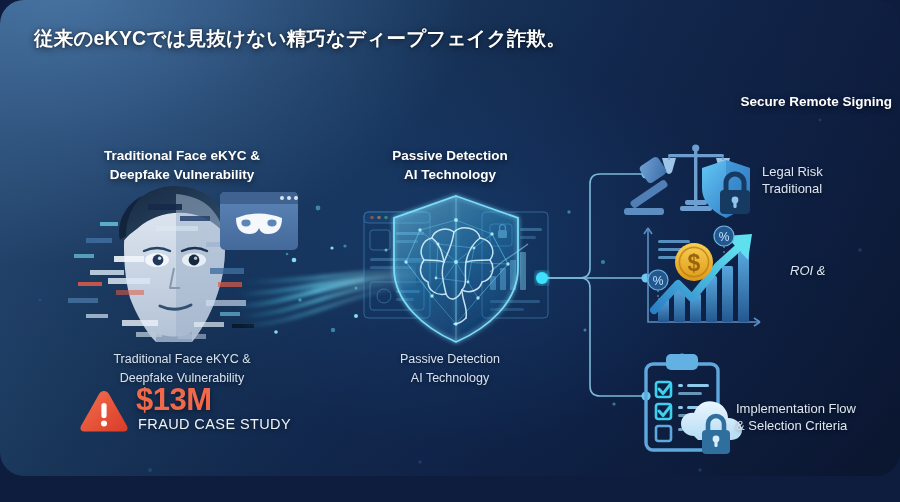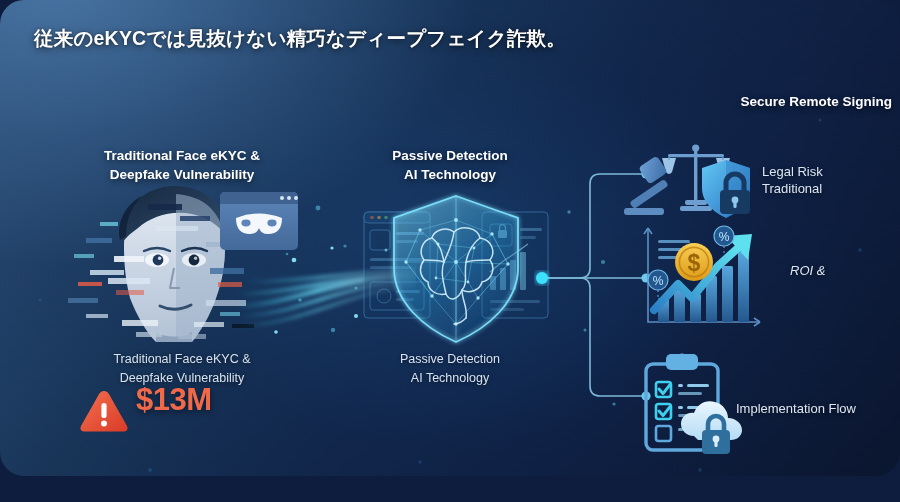--- a/index.html
+++ b/index.html
@@ -255,20 +255,21 @@
           <stop offset="0" stop-color="#f4704f"></stop>
             <stop offset="1" stop-color="#d93b27"></stop>
         </linearGradient>
       </defs>
       <path d="M26 3 C28.4 3 30 4.4 31.2 6.4 L49 38 C50.4 40.6 49 43.4 46 43.4 L6 43.4
                C3 43.4 1.6 40.6 3 38 L20.8 6.4 C22 4.4 23.6 3 26 3Z" fill="url(#warnG)"></path>
       <rect x="23.4" y="15" width="5.2" height="15" rx="2.6" fill="#ffffff"></rect>
       <circle cx="26" cy="35.4" r="3" fill="#ffffff"></circle>
     </svg>
     <div id="fraud-amount">$13M</div>
+    <div id="fraud-label">FRAUD CASE STUDY</div>
   </div>
 
   <div class="caption" id="cap-left">
     <div>Traditional Face eKYC &amp;</div>
     <div>Deepfake Vulnerability</div>
   </div>
   <div class="caption" id="cap-mid">
     <div>Passive Detection</div>
     <div>AI Technology</div>
   </div>
@@ -537,15 +538,16 @@
 
   <div class="rlabel" id="rl1">
     <div>Legal Risk</div>
     <div>Traditional</div>
   </div>
   <div class="rlabel" id="rl2">
     <div>ROI &amp;</div>
   </div>
   <div class="rlabel" id="rl3">
     <div>Implementation Flow</div>
+    <div>&amp; Selection Criteria</div>
   </div>
 
 </div>
 
 </body></html>

